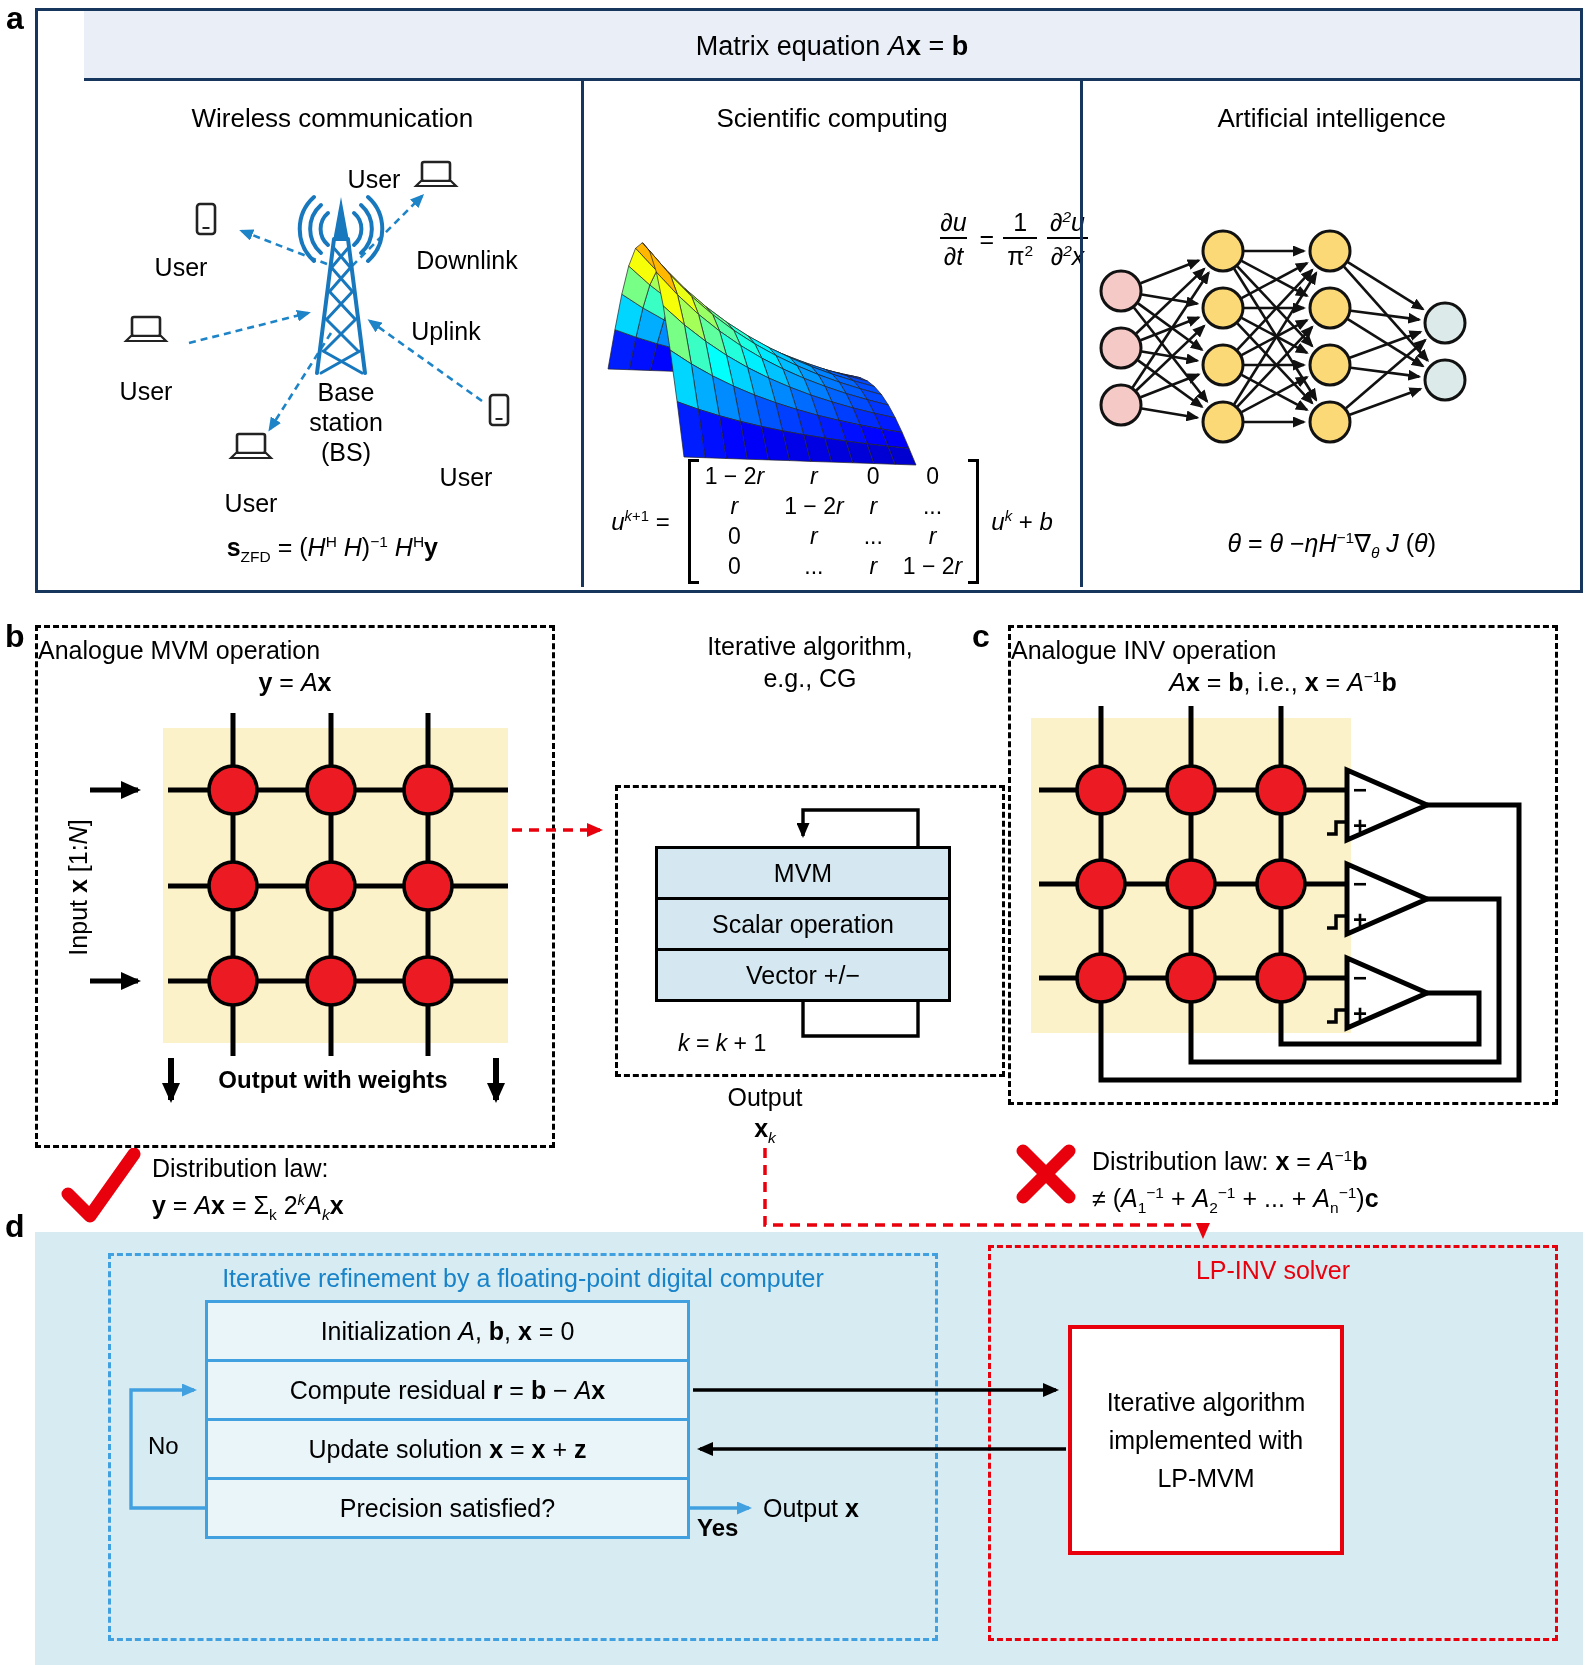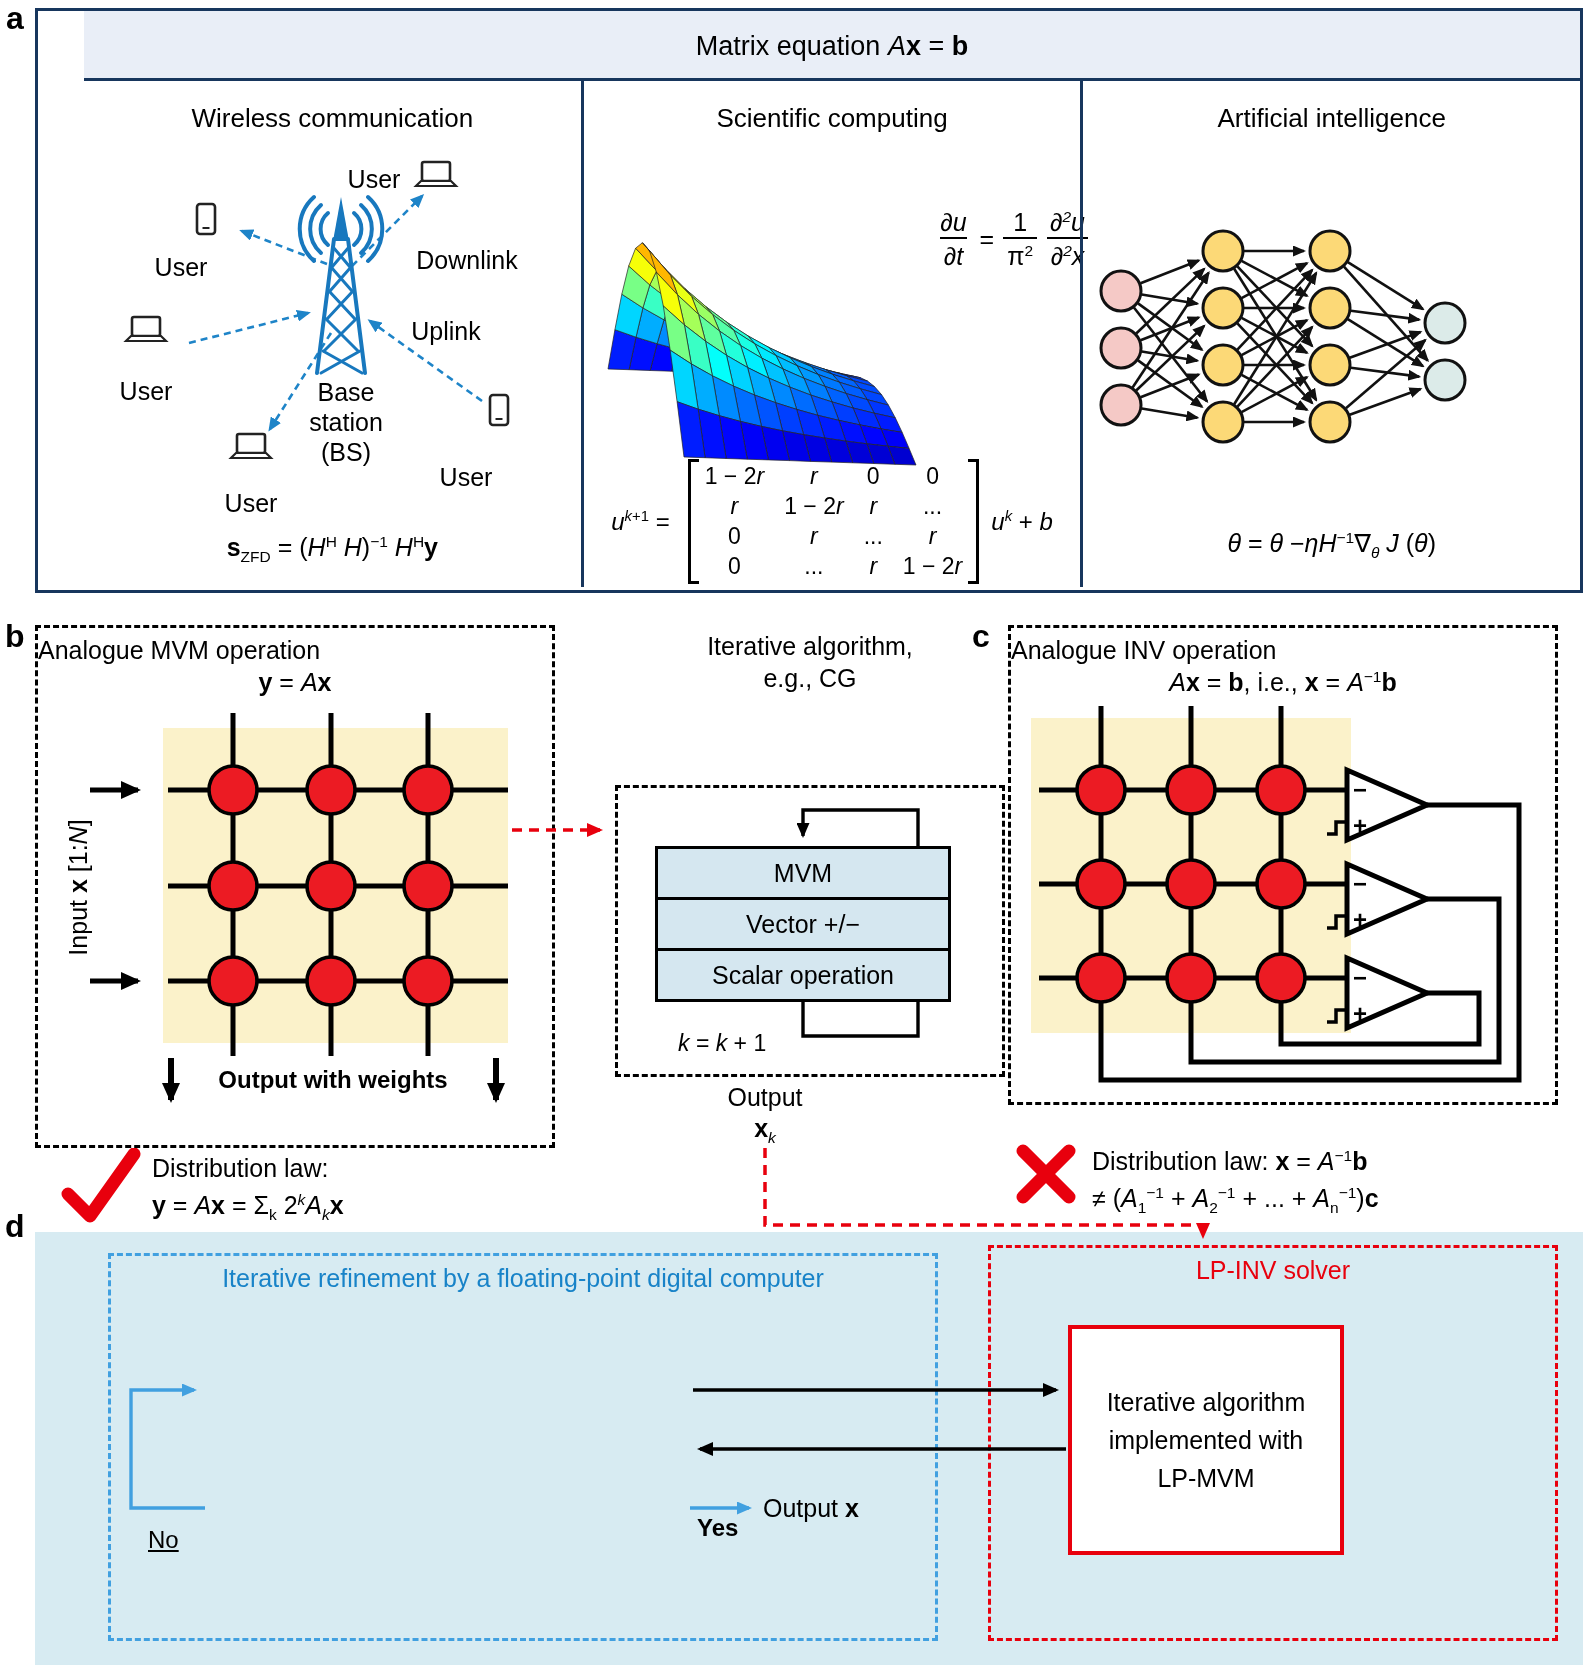--- a/index.html
+++ b/index.html
@@ -439,22 +439,22 @@
     <svg class="abs" style="left:0; top:0;" width="384" height="286" viewBox="0 0 384 286">
       <defs>
         <marker id="bArrI" markerUnits="userSpaceOnUse" markerWidth="15" markerHeight="13" refX="13" refY="6.5" orient="auto">
           <path d="M0,0 L15,6.5 L0,13 Z" fill="#000"></path>
         </marker>
       </defs>
       <path d="M 185 214 V 248 H 300 V 22 H 185 V 48" fill="none" stroke="#000" stroke-width="3.4" marker-end="url(#bArrI)"></path>
     </svg>
     <div class="iter-stack">
       <div class="iter-row">MVM</div>
+      <div class="iter-row">Scalar operation</div>
       <div class="iter-row">Vector +/−</div>
-      <div class="iter-row">Scalar operation</div>
     </div>
     <div class="iter-k"><i>k</i> = <i>k</i> + 1</div>
   </div>
   <div class="iter-out">
     <div>Output</div>
     <div><b>x</b><sub><i>k</i></sub></div>
   </div>
 
   <div class="dash-box" style="left:1008px; top:625px; width:550px; height:480px;">
     <div class="db-title1">Analogue INV operation</div>
@@ -512,21 +512,27 @@
   <div class="law-text" style="left:1092px; top:1143px;">
     <div>Distribution law: <b>x</b> = <i>A</i><sup>−1</sup><b>b</b></div>
     <div>≠ (<i>A</i><sub>1</sub><sup>−1</sup> + <i>A</i><sub>2</sub><sup>−1</sup> + ... + <i>A</i><sub>n</sub><sup>−1</sup>)<b>c</b></div>
   </div>
 
   <div class="panel-d-bg"></div>
 
   <div class="blue-dash">
     <div class="blue-dash-title">Iterative refinement by a floating-point digital computer</div>
   </div>
-  <div class="small-lab" style="left:148px; top:1526px;text-decoration:underline;">No</div>
+  <div class="flow-stack">
+    <div class="flow-row">Initialization <i>A</i>, <b>b</b>, <b>x</b> = 0</div>
+    <div class="flow-row">Compute residual <b>r</b> = <b>b</b> − <i>A</i><b>x</b></div>
+    <div class="flow-row">Update solution <b>x</b> = <b>x</b> + <b>z</b></div>
+    <div class="flow-row">Precision satisfied?</div>
+  </div>
+  <div class="small-lab" style="left:148px; top:1432px;">No</div>
   <div class="small-lab" style="left:697px; top:1514px;font-weight:bold;">Yes</div>
   <div class="out-x">Output <b>x</b></div>
 
   <div class="red-dash">
     <div class="red-dash-title">LP-INV solver</div>
   </div>
   <div class="red-solid">
     <span>Iterative algorithm</span>
     <span>implemented with</span>
     <span>LP-MVM</span>

